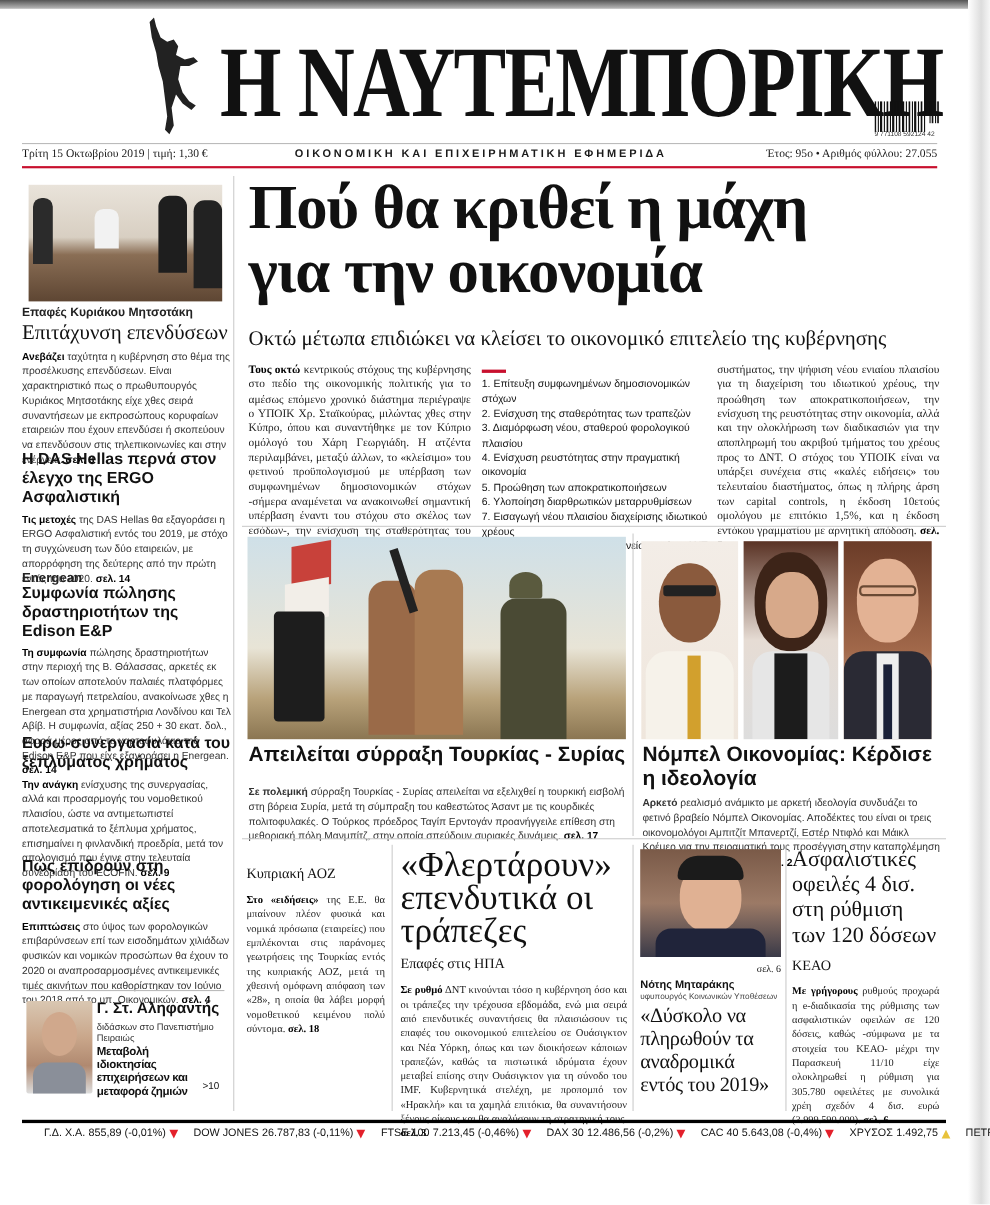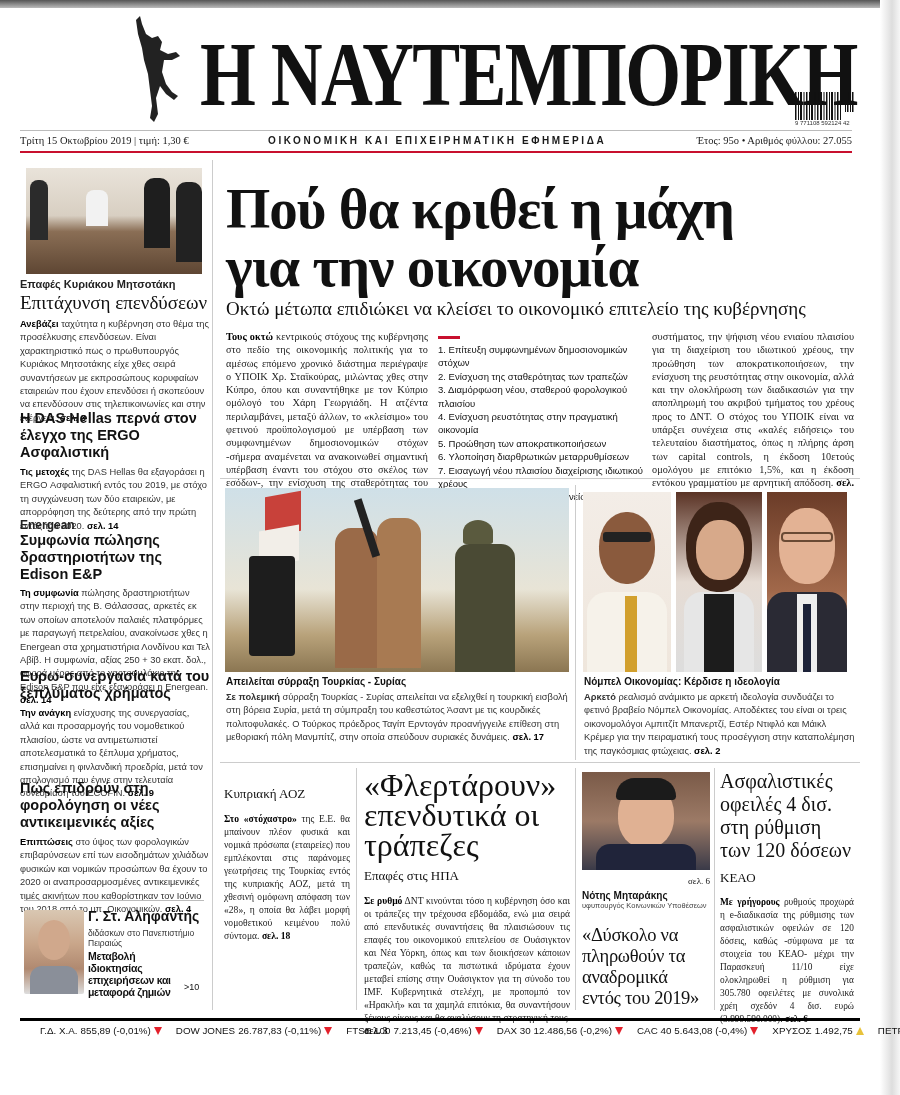--- a/index.html
+++ b/index.html
@@ -19,27 +19,27 @@
 .issue{right:0;top:4px;font-family:"Liberation Serif",serif}
 .col-left{left:20px;top:160px;width:190px}
 .photo{background:#888;overflow:hidden}
 .kicker{font-weight:bold;font-size:11px;color:#222}
 .lhead{font-weight:bold;font-size:14.5px;line-height:17px;color:#111}
 .lbody{font-size:9.3px;line-height:13.4px;color:#333}
 .lbody b{color:#000}
 .sel{font-weight:bold;color:#000}
 .vrule{width:1px;background:#ccc}
 .hrule{height:1px;background:#bbb}
-.mainhead{left:226px;top:180px;width:640px;font-family:"Liberation Serif",serif;font-weight:bold;font-size:57px;line-height:58px;letter-spacing:-1px;color:#111}
+.mainhead{left:226px;top:160px;width:640px;font-family:"Liberation Serif",serif;font-weight:bold;font-size:57px;line-height:58px;letter-spacing:-1px;color:#111}
 .subhead{left:226px;top:298px;width:640px;font-family:"Liberation Serif",serif;font-size:19px;color:#111}
 .sbody{font-family:"Liberation Serif",serif;font-size:10.3px;line-height:13.3px;color:#222;text-align:justify}
 .sbody b{color:#000}
 .list{left:438px;top:343px;width:210px;font-size:9.5px;line-height:13.4px;color:#111}
 .listbar{left:438px;top:336px;width:22px;height:3px;background:#c8102e}
-.caphead{font-weight:bold;font-size:10px;color:#111}
+.caphead{font-weight:bold;font-size:19px;color:#111}
 .capbody{font-size:9.3px;line-height:13.4px;color:#333}
 .bighead{font-family:"Liberation Serif",serif;font-size:25px;line-height:27px;color:#111}
 .ticker{left:20px;top:1018px;width:840px;height:22px;border-top:3px solid #000000;font-size:9.8px;display:flex;gap:14px;align-items:center;padding-left:20px;color:#111}
 .tick-item{display:flex;align-items:center;gap:3px;white-space:nowrap}
 .tri-down{width:0;height:0;border-left:4px solid transparent;border-right:4px solid transparent;border-top:8px solid #e3202b}
 .tri-up{width:0;height:0;border-left:4px solid transparent;border-right:4px solid transparent;border-bottom:8px solid #e8c23a}
 .rightedge{left:880px;top:0;width:20px;height:1095px;background:linear-gradient(90deg,#fff,#ddd 60%,#f6f6f6)}
 </style>
 </head>
 <body>
@@ -184,33 +184,33 @@
 <div class="abs photo" style="left:767px;top:492px;width:80px;height:180px;background:linear-gradient(180deg,#6b3c28 0%,#a1684a 55%,#d8c9bb 100%)">
   <div class="abs" style="left:12px;top:16px;width:56px;height:76px;background:#e3b294;border-radius:46%"></div>
   <div class="abs" style="left:14px;top:40px;width:52px;height:10px;border:2px solid #6a4a34;border-radius:4px"></div>
   <div class="abs" style="left:0;top:100px;width:80px;height:80px;background:#2a2a34;border-radius:18px 18px 0 0"></div>
   <div class="abs" style="left:30px;top:102px;width:20px;height:78px;background:#eee"></div>
   <div class="abs" style="left:36px;top:112px;width:8px;height:68px;background:#1b2138"></div>
 </div>
 
 <div class="abs" style="left:226px;top:676px;width:346px">
   <div class="caphead">Απειλείται σύρραξη Τουρκίας - Συρίας</div>
-  <div class="capbody" style="margin-top:4px"><b>Σε πολεμική</b><span> σύρραξη Τουρκίας - Συρίας απειλείται να εξελιχθεί η τουρκική εισβολή στη βόρεια Συρία, μετά τη σύμπραξη του καθεστώτος Άσαντ με τις κουρδικές πολιτοφυλακές. Ο Τούρκος πρόεδρος Ταγίπ Ερντογάν προανήγγειλε επίθεση στη μεθοριακή πόλη Μανμπίτζ, στην οποία σπεύδουν συριακές δυνάμεις. </span><span class="sel">σελ. 17</span></div>
+  <div class="capbody" style="margin-top:16px"><b>Σε πολεμική</b><span> σύρραξη Τουρκίας - Συρίας απειλείται να εξελιχθεί η τουρκική εισβολή στη βόρεια Συρία, μετά τη σύμπραξη του καθεστώτος Άσαντ με τις κουρδικές πολιτοφυλακές. Ο Τούρκος πρόεδρος Ταγίπ Ερντογάν προανήγγειλε επίθεση στη μεθοριακή πόλη Μανμπίτζ, στην οποία σπεύδουν συριακές δυνάμεις. </span><span class="sel">σελ. 17</span></div>
 </div>
 
 <div class="abs" style="left:584px;top:676px;width:272px">
   <div class="caphead">Νόμπελ Οικονομίας: Κέρδισε η ιδεολογία</div>
   <div class="capbody" style="margin-top:4px"><b>Αρκετό</b><span> ρεαλισμό ανάμικτο με αρκετή ιδεολογία συνδυάζει το φετινό βραβείο Νόμπελ Οικονομίας. Αποδέκτες του είναι οι τρεις οικονομολόγοι Αμπιτζίτ Μπανερτζί, Εστέρ Ντιφλό και Μάικλ Κρέμερ για την πειραματική τους προσέγγιση στην καταπολέμηση της παγκόσμιας φτώχειας. </span><span class="sel">σελ. 2</span></div>
 </div>
 
 <div class="abs hrule" style="left:220px;top:762px;width:640px;background:#ccc"></div>
 
 <div class="abs" style="left:224px;top:770px;width:126px">
   <div class="serif" style="font-size:13px;margin-top:16px;color:#111">Κυπριακή ΑΟΖ</div>
-  <div class="sbody" style="margin-top:10px;font-size:9.6px;line-height:13px"><b>Στο «στόχαστρο»</b><span> της Ε.Ε. θα μπαίνουν πλέον φυσικά και νομικά πρόσωπα (εταιρείες) που εμπλέκονται στις παράνομες γεωτρήσεις της Τουρκίας εντός της κυπριακής ΑΟΖ, μετά τη χθεσινή ομόφωνη απόφαση των «28», η οποία θα λάβει μορφή νομοθετικού κειμένου πολύ σύντομα. </span><span class="sel">σελ. 18</span></div>
+  <div class="sbody" style="margin-top:10px;font-size:9.6px;line-height:13px"><b>Στο «ειδήσεις»</b><span> της Ε.Ε. θα μπαίνουν πλέον φυσικά και νομικά πρόσωπα (εταιρείες) που εμπλέκονται στις παράνομες γεωτρήσεις της Τουρκίας εντός της κυπριακής ΑΟΖ, μετά τη χθεσινή ομόφωνη απόφαση των «28», η οποία θα λάβει μορφή νομοθετικού κειμένου πολύ σύντομα. </span><span class="sel">σελ. 18</span></div>
 </div>
 
 <div class="abs vrule" style="left:356px;top:768px;height:242px"></div>
 
 <div class="abs" style="left:364px;top:770px;width:206px">
   <div class="serif" style="font-size:32px;line-height:30px;color:#111">«Φλερτάρουν» επενδυτικά οι τράπεζες</div>
   <div class="serif" style="font-size:13px;margin-top:8px;color:#111">Επαφές στις ΗΠΑ</div>
   <div class="sbody" style="margin-top:10px;font-size:9.6px;line-height:13px"><b>Σε ρυθμό</b><span> ΔΝΤ κινούνται τόσο η κυβέρνηση όσο και οι τράπεζες την τρέχουσα εβδομάδα, ενώ μια σειρά από επενδυτικές συναντήσεις θα πλαισιώσουν τις επαφές του οικονομικού επιτελείου σε Ουάσιγκτον και Νέα Υόρκη, όπως και των διοικήσεων κάποιων τραπεζών, καθώς τα πιστωτικά ιδρύματα έχουν μεταβεί επίσης στην Ουάσιγκτον για τη σύνοδο του IMF. Κυβερνητικά στελέχη, με προπομπό τον «Ηρακλή» και τα χαμηλά επιτόκια, θα συναντήσουν ξένους οίκους και θα αναλύσουν τη στρατηγική τους. </span><span class="sel">σελ. 3</span></div>
 </div>
 
@@ -218,21 +218,21 @@
 
 <div class="abs" style="left:582px;top:772px;width:128px">
   <div class="photo" style="position:relative;width:128px;height:98px;background:linear-gradient(180deg,#7a5a48 0%,#9c7a66 50%,#3a3a48 100%)">
     <div class="abs" style="left:36px;top:12px;width:56px;height:64px;background:#e0b193;border-radius:46%"></div>
     <div class="abs" style="left:34px;top:6px;width:60px;height:22px;background:#1b1b1b;border-radius:30px 30px 6px 6px"></div>
     <div class="abs" style="left:14px;top:72px;width:100px;height:26px;background:#20243a;border-radius:14px 14px 0 0"></div>
   </div>
   <div style="text-align:right;font-family:'Liberation Serif',serif;font-size:9px;margin-top:6px;color:#111">σελ. 6</div>
   <div style="font-weight:bold;font-size:10px;margin-top:4px;color:#111">Νότης Μηταράκης</div>
   <div style="font-size:7.5px;color:#444">υφυπουργός Κοινωνικών Υποθέσεων</div>
-  <div class="serif" style="font-size:18.5px;line-height:21px;margin-top:15px;color:#111;letter-spacing:-0.3px">«Δύσκολο να πληρωθούν τα αναδρομικά εντός του 2019»</div>
+  <div class="serif" style="font-size:18.5px;line-height:21px;margin-top:4px;color:#111;letter-spacing:-0.3px">«Δύσκολο να πληρωθούν τα αναδρομικά εντός του 2019»</div>
 </div>
 
 <div class="abs vrule" style="left:714px;top:768px;height:242px"></div>
 
 <div class="abs" style="left:720px;top:770px;width:134px">
   <div class="bighead" style="font-size:20px;line-height:23px">Ασφαλιστικές οφειλές 4 δισ. στη ρύθμιση των 120 δόσεων</div>
   <div class="serif" style="font-size:13px;margin-top:8px;color:#111">ΚΕΑΟ</div>
   <div class="sbody" style="margin-top:10px;font-size:9.4px;line-height:13px"><b>Με γρήγορους</b><span> ρυθμούς προχωρά η e-διαδικασία της ρύθμισης των ασφαλιστικών οφειλών σε 120 δόσεις, καθώς -σύμφωνα με τα στοιχεία του ΚΕΑΟ- μέχρι την Παρασκευή 11/10 είχε ολοκληρωθεί η ρύθμιση για 305.780 οφειλέτες με συνολικά χρέη σχεδόν 4 δισ. ευρώ (3.999.590.000). </span><span class="sel">σελ. 6</span></div>
 </div>
 

